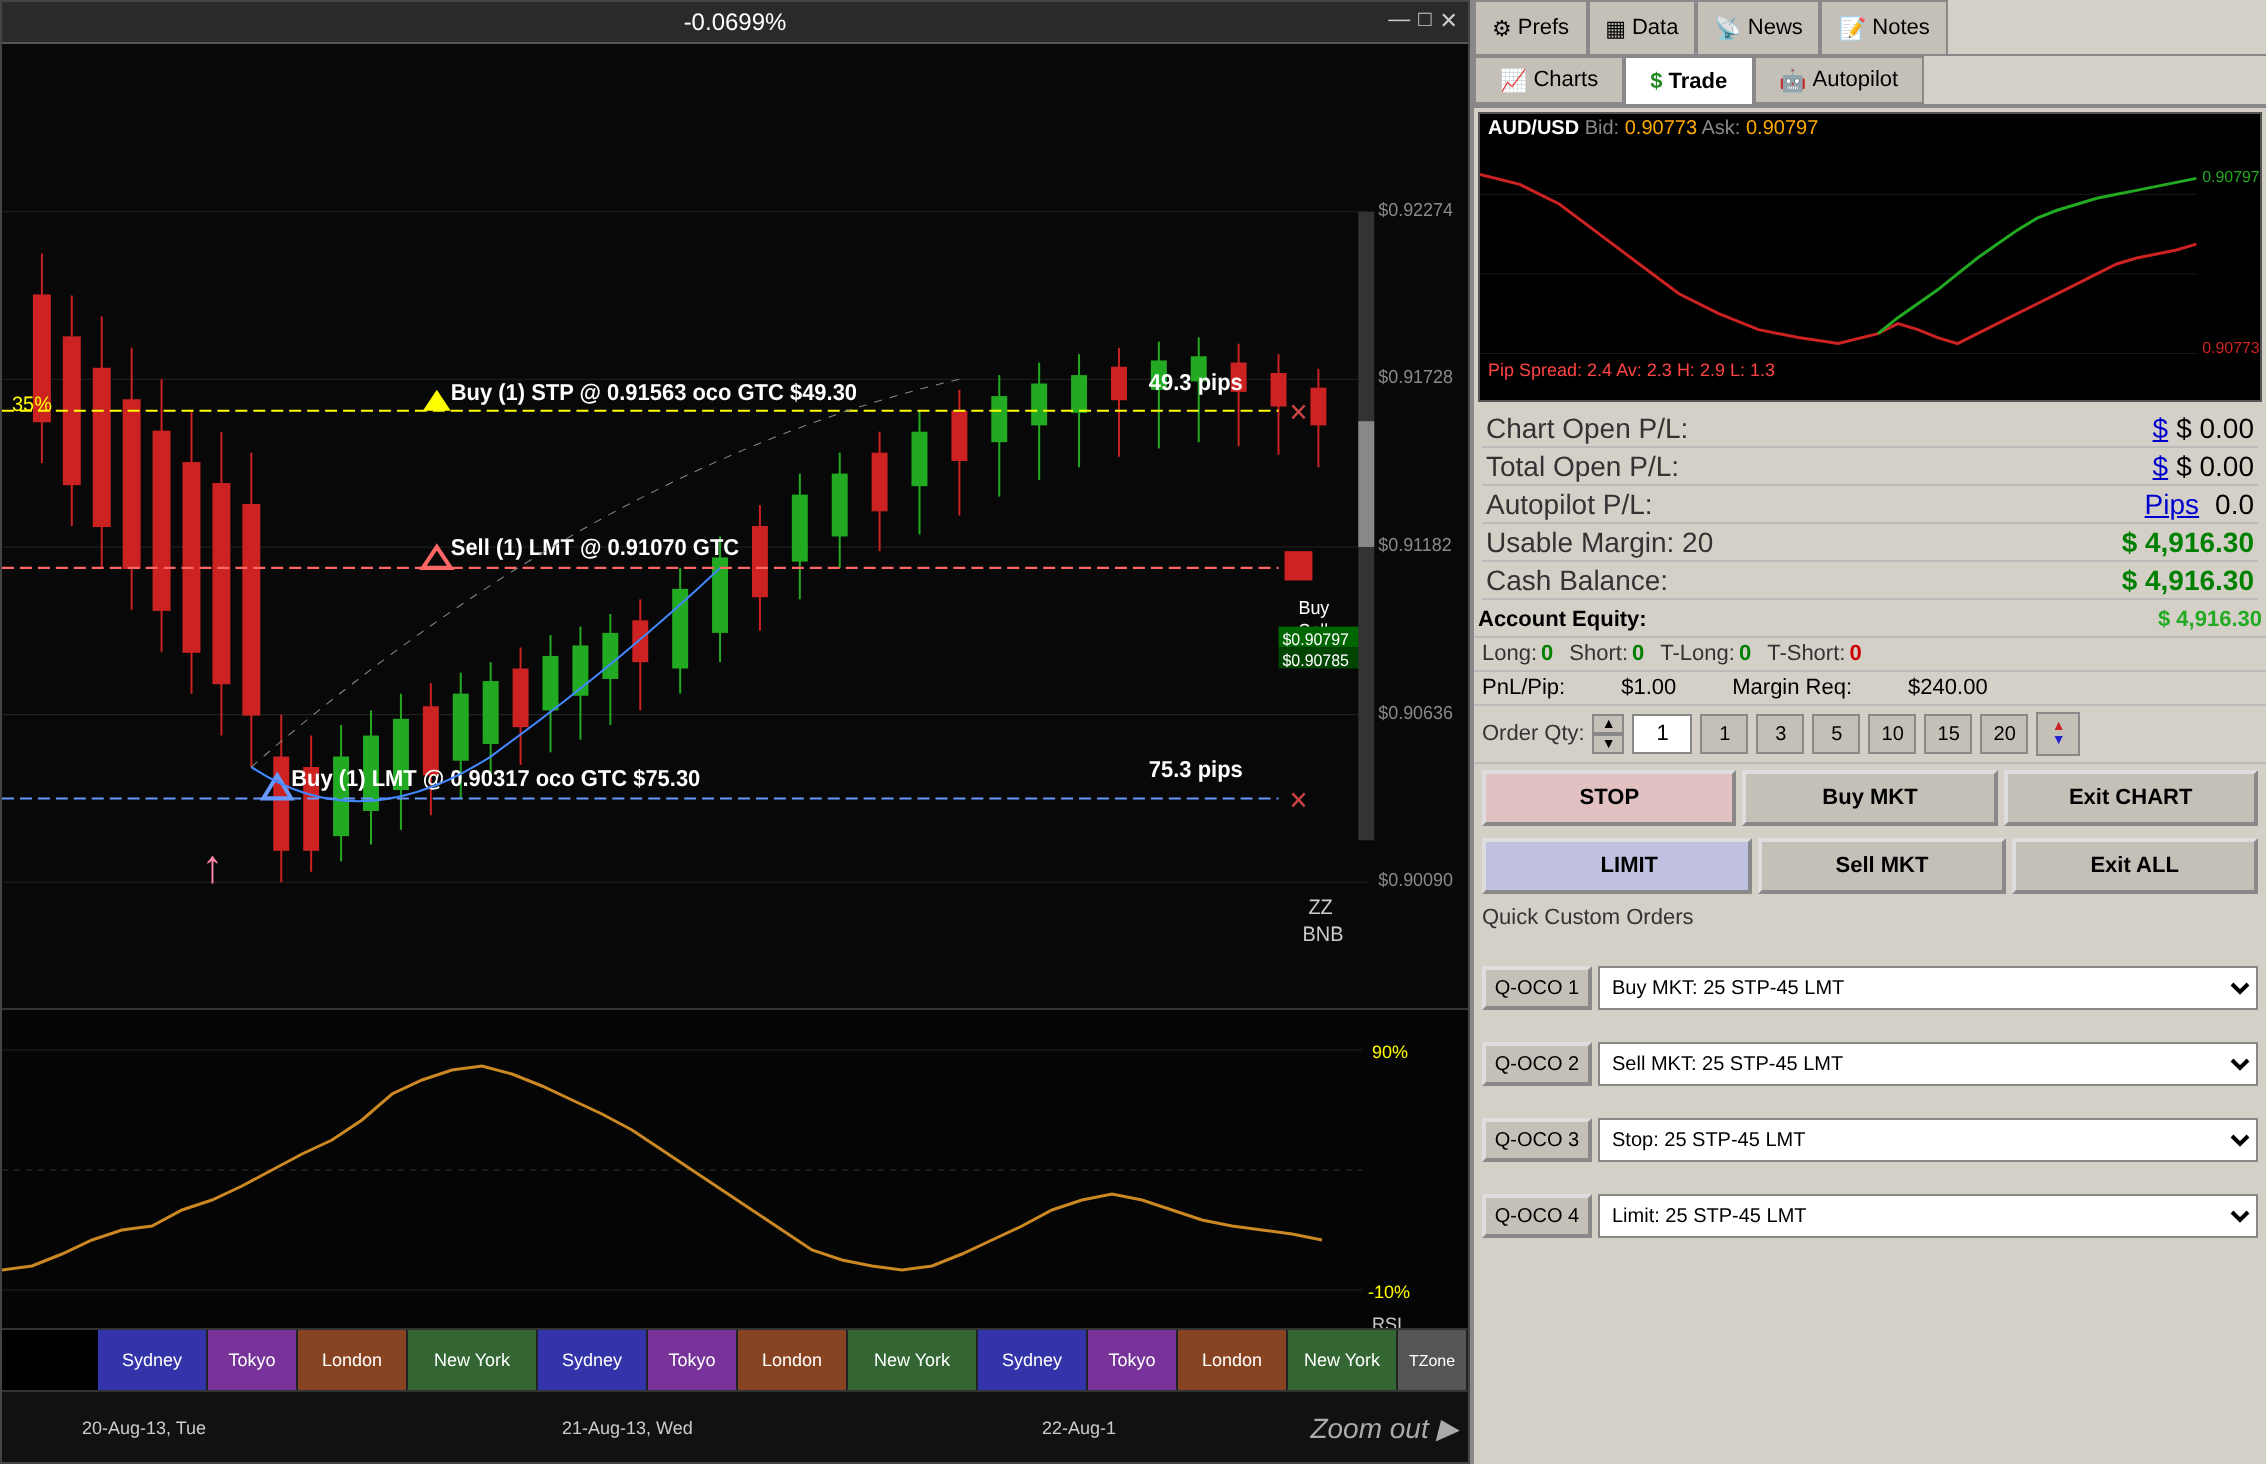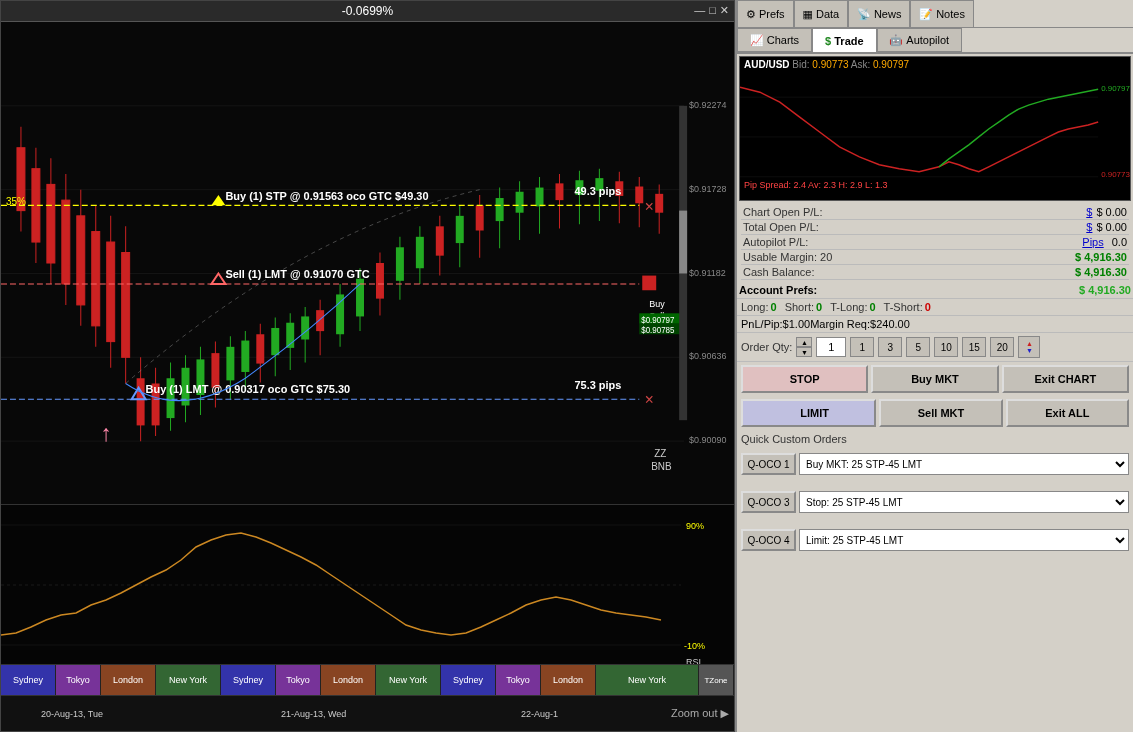--- a/index.html
+++ b/index.html
@@ -52,20 +52,21 @@
       overflow: hidden;
     }
 
     .timezone-bar {
       height: 30px;
       background: #d946ef;
       display: flex;
       align-items: flex-start;
       position: relative;
       overflow: hidden;
+      margin-left: 48px;
     }
 
     .tz-segment {
       height: 100%;
       display: flex;
       align-items: center;
       justify-content: center;
       font-size: 9px;
       color: #fff;
       border-right: 1px solid #222;
@@ -83,21 +84,22 @@
     .date-label {
       position: absolute;
       color: #ccc;
       font-size: 9px;
     }
 
     .zoom-out {
       position: absolute;
       right: 5px;
       color: #aaa;
-      font-size: 11px;
+      font-size: 14px;
+      font-style: italic;
     }
 
     
     .right-panel {
       width: 398px;
       height: 732px;
       background: #d4d0c8;
       display: flex;
       flex-direction: column;
       border-left: 2px solid #888;
@@ -192,21 +194,21 @@
     .info-grid {
       padding: 2px 4px;
       background: #d4d0c8;
     }
 
     .info-row {
       display: flex;
       justify-content: space-between;
       padding: 1px 2px;
       border-bottom: 1px solid #bbb;
-      font-size: 11px;
+      font-size: 14px;
     }
 
     .info-row .label {
       color: #333;
     }
 
     .info-row .value {
       color: #000;
       text-align: right;
     }
@@ -241,21 +243,21 @@
       background: #d4d0c8;
     }
 
     .ls-item { display: flex; gap: 2px; }
     .ls-label { color: #333; }
     .ls-val-green { color: #008000; font-weight: bold; }
     .ls-val-red { color: #cc0000; font-weight: bold; }
 
     .pnl-margin-row {
       display: flex;
-      gap: 0;
+      gap: 28px;
       padding: 2px 4px;
       font-size: 11px;
       border-bottom: 1px solid #bbb;
       background: #d4d0c8;
     }
 
     
     .order-qty-row {
       display: flex;
       align-items: center;
@@ -329,21 +331,21 @@
 
     
     .qco-section {
       padding: 3px 4px;
       background: #d4d0c8;
     }
 
     .qco-title {
       font-size: 11px;
       color: #333;
-      margin-bottom: 8px;
+      margin-bottom: 18px;
     }
 
     .qco-row {
       display: flex;
       align-items: center;
       gap: 3px;
       margin-bottom: 16px;
     }
 
     .qco-label {
@@ -698,21 +700,21 @@
       <span class="label">Usable Margin: 20</span>
       <span class="value green">$ 4,916.30</span>
     </div>
     <div class="info-row">
       <span class="label">Cash Balance:</span>
       <span class="value green">$ 4,916.30</span>
     </div>
   </div>
 
   <div class="equity-row">
-    <span>Account Prefs:</span>
+    <span>Account Equity:</span>
     <span style="color:#22aa22;font-weight:bold;">$ 4,916.30</span>
   </div>
 
   <div class="long-short-row">
     <span class="ls-item">
       <span class="ls-label">Long:</span>
       <span class="ls-val-green">0</span>
     </span>
     <span class="ls-item">
       <span class="ls-label">Short:</span>
@@ -769,20 +771,26 @@
   <div class="qco-section">
     <div class="qco-title">Quick Custom Orders</div>
 
     <div class="qco-row">
       <div class="qco-label">Q-OCO 1</div>
       <select class="qco-select">
         <option>Buy MKT: 25 STP-45 LMT</option>
       </select>
     </div>
 
+    <div class="qco-row">
+      <div class="qco-label">Q-OCO 2</div>
+      <select class="qco-select">
+        <option>Sell MKT: 25 STP-45 LMT</option>
+      </select>
+    </div>
 
     <div class="qco-row">
       <div class="qco-label">Q-OCO 3</div>
       <select class="qco-select">
         <option>Stop: 25 STP-45 LMT</option>
       </select>
     </div>
 
     <div class="qco-row">
       <div class="qco-label">Q-OCO 4</div>

